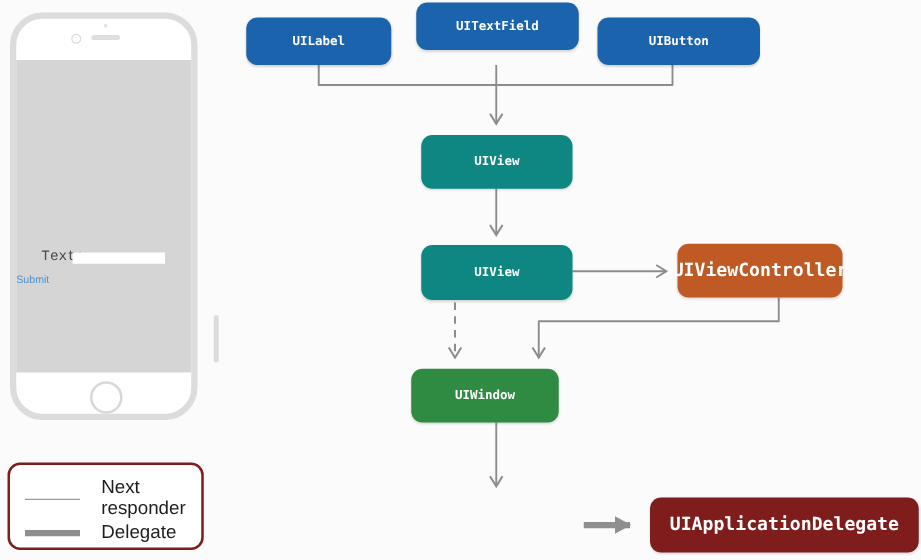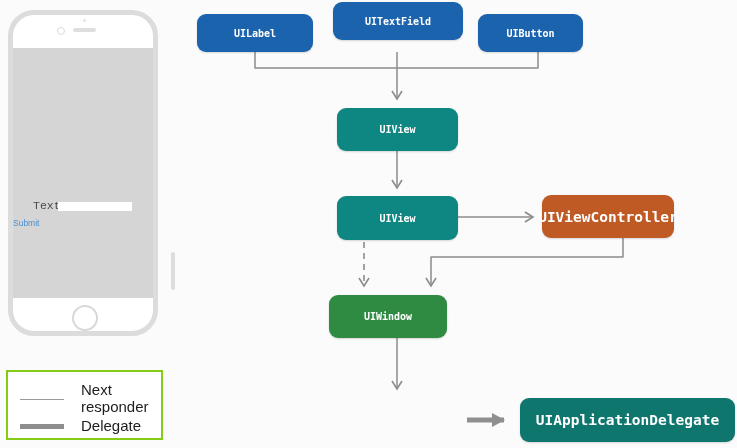--- a/index.html
+++ b/index.html
@@ -4,21 +4,21 @@
 <style>
   html,body{margin:0;padding:0;background:#fbfbfb;}
   #stage{position:relative;width:737px;height:448px;background:#fbfbfb;overflow:hidden;
          font-family:"Liberation Sans",sans-serif;}
   
   .node{position:absolute;border-radius:9px;display:flex;align-items:center;justify-content:center;
         color:#fff;font-family:"DejaVu Sans Mono",monospace;font-weight:600;font-size:10px;
         letter-spacing:0;box-shadow:0 1px 2px rgba(0,0,0,0.15);}
   #n-uilabel{left:197px;top:14px;width:116px;height:38px;}
   #n-uitextfield{left:333px;top:2px;width:130px;height:38px;}
-  #n-uibutton{left:478px;top:14px;width:105px;height:38px;}
+  #n-uibutton{left:478px;top:14px;width:130px;height:38px;}
   #n-uiview1{left:337px;top:108px;width:121px;height:43px;}
   #n-uiview2{left:337px;top:196px;width:121px;height:44px;}
   #n-uiviewcontroller{left:542px;top:195px;width:132px;height:43px;font-size:14.5px;}
   #n-uiwindow{left:329px;top:295px;width:118px;height:43px;}
   #n-uiapplication{left:330px;top:398px;width:137px;height:44px;}
   #n-uiappdelegate{left:520px;top:398px;width:215px;height:44px;font-size:14.5px;}
   
   #edges{position:absolute;left:0;top:0;width:737px;height:448px;}
   
   #phone{position:absolute;left:8px;top:10px;width:140px;height:316px;background:#fff;
@@ -33,21 +33,21 @@
   #speaker-slot{position:absolute;left:60px;top:13px;width:23px;height:4px;background:#dedede;border-radius:2px;}
   #screen{position:absolute;left:0px;top:33px;width:140px;height:250px;background:#d5d5d5;}
   #home-button{position:absolute;left:59px;top:290px;width:22px;height:22px;border:2px solid #d8d8d8;
                border-radius:50%;background:#fff;}
   #screen-text-label{position:absolute;left:20px;top:151px;font-size:11.5px;color:#4a4a4a;font-family:Liberation Mono, monospace;}
   #screen-text-field{position:absolute;left:45px;top:154px;width:74px;height:9px;background:#fff;}
   #screen-submit{position:absolute;left:0px;top:170px;width:140px;text-align:left;
                  font-size:8.5px;color:#4a90d2;}
   
   #legend{position:absolute;left:6px;top:370px;width:153px;height:66px;background:#fff;
-          border:2px solid #84cc16;border-radius:0;padding:0;}
+          border:2px solid #7f1d1d;border-radius:10px;padding:0;}
   .legend-row{position:absolute;left:0;width:100%;display:flex;align-items:center;}
   #legend-row-next{top:8px;height:38px;}
   #legend-row-delegate{top:46px;height:16px;}
   .legend-swatch{margin-left:12px;width:44px;flex:0 0 44px;}
   .swatch-thin{height:0;border-top:1.5px solid #9a9a9a;}
   .swatch-thick{height:5px;background:#8e8e8e;}
   .legend-label{margin-left:17px;font-size:15px;line-height:1.12;color:#1d1d1f;width:84px;}
 </style>
 </head>
 <body>
@@ -81,21 +81,21 @@
     <line x1="467" y1="420" x2="504" y2="420" stroke="#8f8f8f" stroke-width="5" marker-end="url(#tri)"></line>
   </svg>
 
   <div class="node" id="n-uilabel" style="background-color: rgb(27, 99, 173);">UILabel</div>
   <div class="node" id="n-uitextfield" style="background-color: rgb(27, 99, 173);">UITextField</div>
   <div class="node" id="n-uibutton" style="background-color: rgb(27, 99, 173);">UIButton</div>
   <div class="node" id="n-uiview1" style="background-color: rgb(14, 134, 130);">UIView</div>
   <div class="node" id="n-uiview2" style="background-color: rgb(14, 134, 130);">UIView</div>
   <div class="node" id="n-uiviewcontroller" style="background-color: rgb(191, 90, 37);">UIViewController</div>
   <div class="node" id="n-uiwindow" style="background-color: rgb(46, 139, 65);">UIWindow</div>
-  <div class="node" id="n-uiappdelegate" style="background-color: #0f766e;">UIApplicationDelegate</div>
+  <div class="node" id="n-uiappdelegate" style="background-color: #7f1d1d;">UIApplicationDelegate</div>
 
   <div id="phone">
     <div class="side-btn" id="vol-btn-1"></div>
     <div class="side-btn" id="vol-btn-2"></div>
     <div class="side-btn" id="power-btn"></div>
     <div id="sensor-dot"></div>
     <div id="camera-dot"></div>
     <div id="speaker-slot"></div>
     <div id="screen">
       <div id="screen-text-label">Text:</div>

